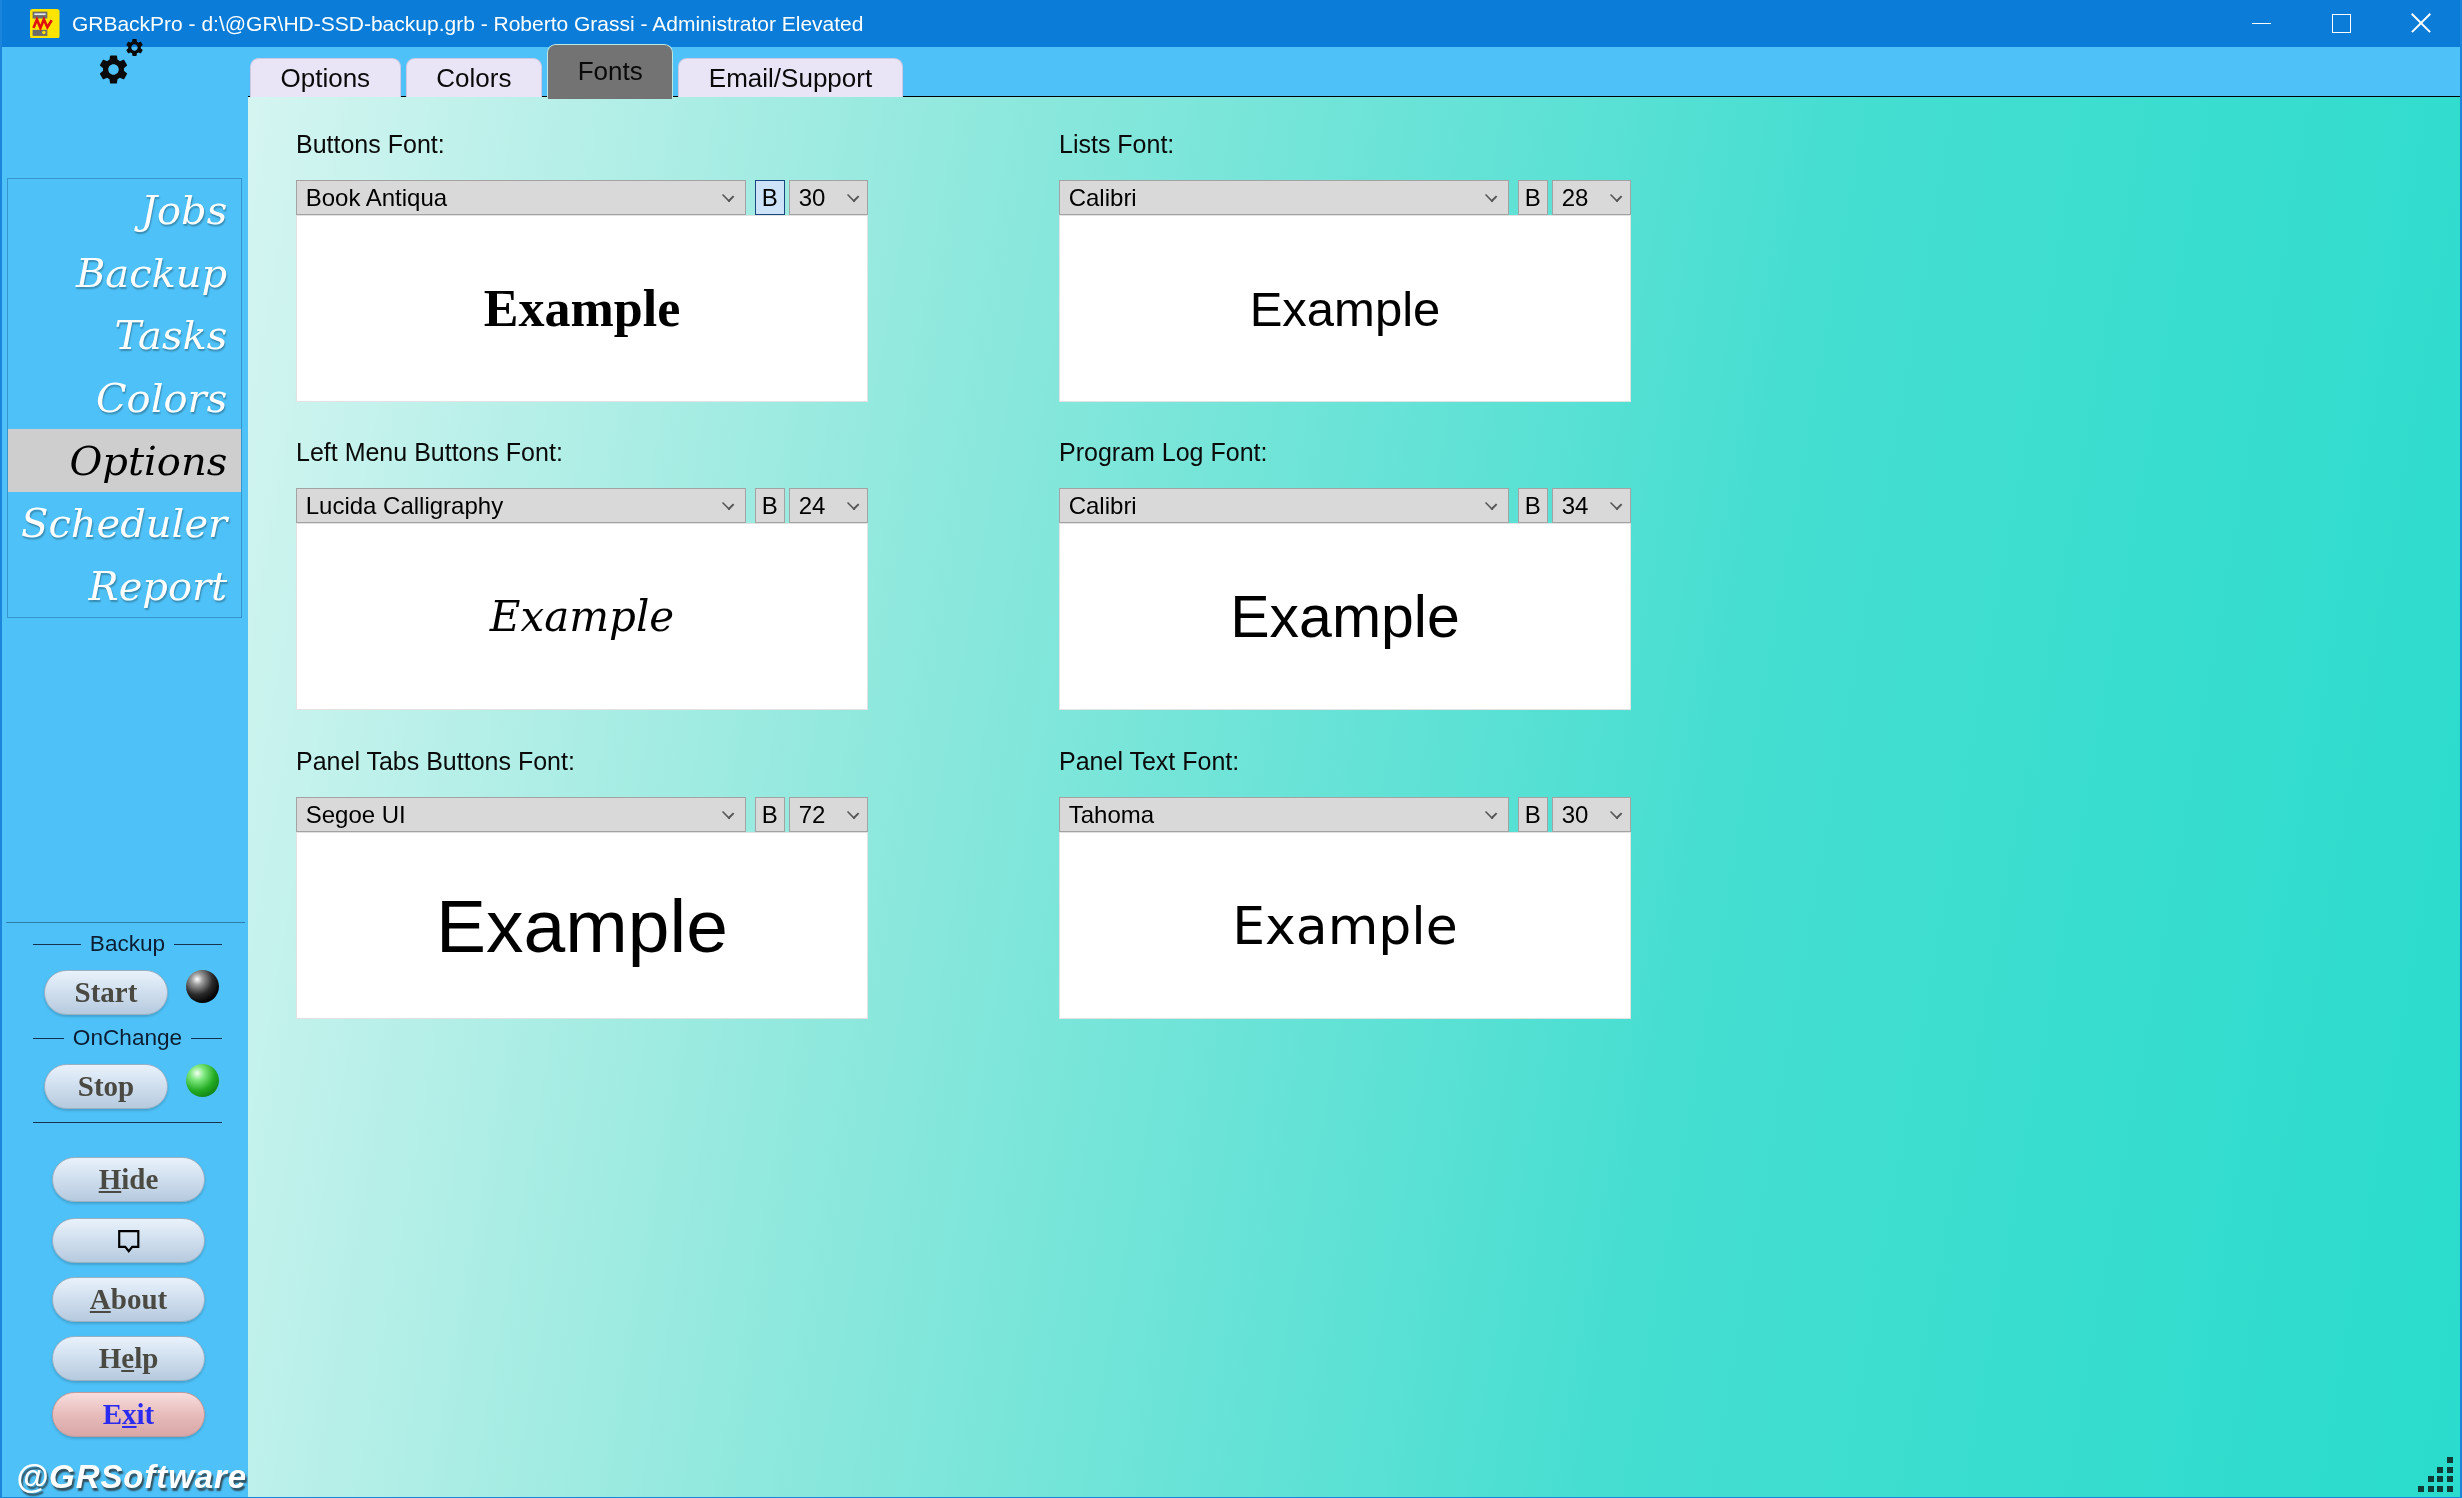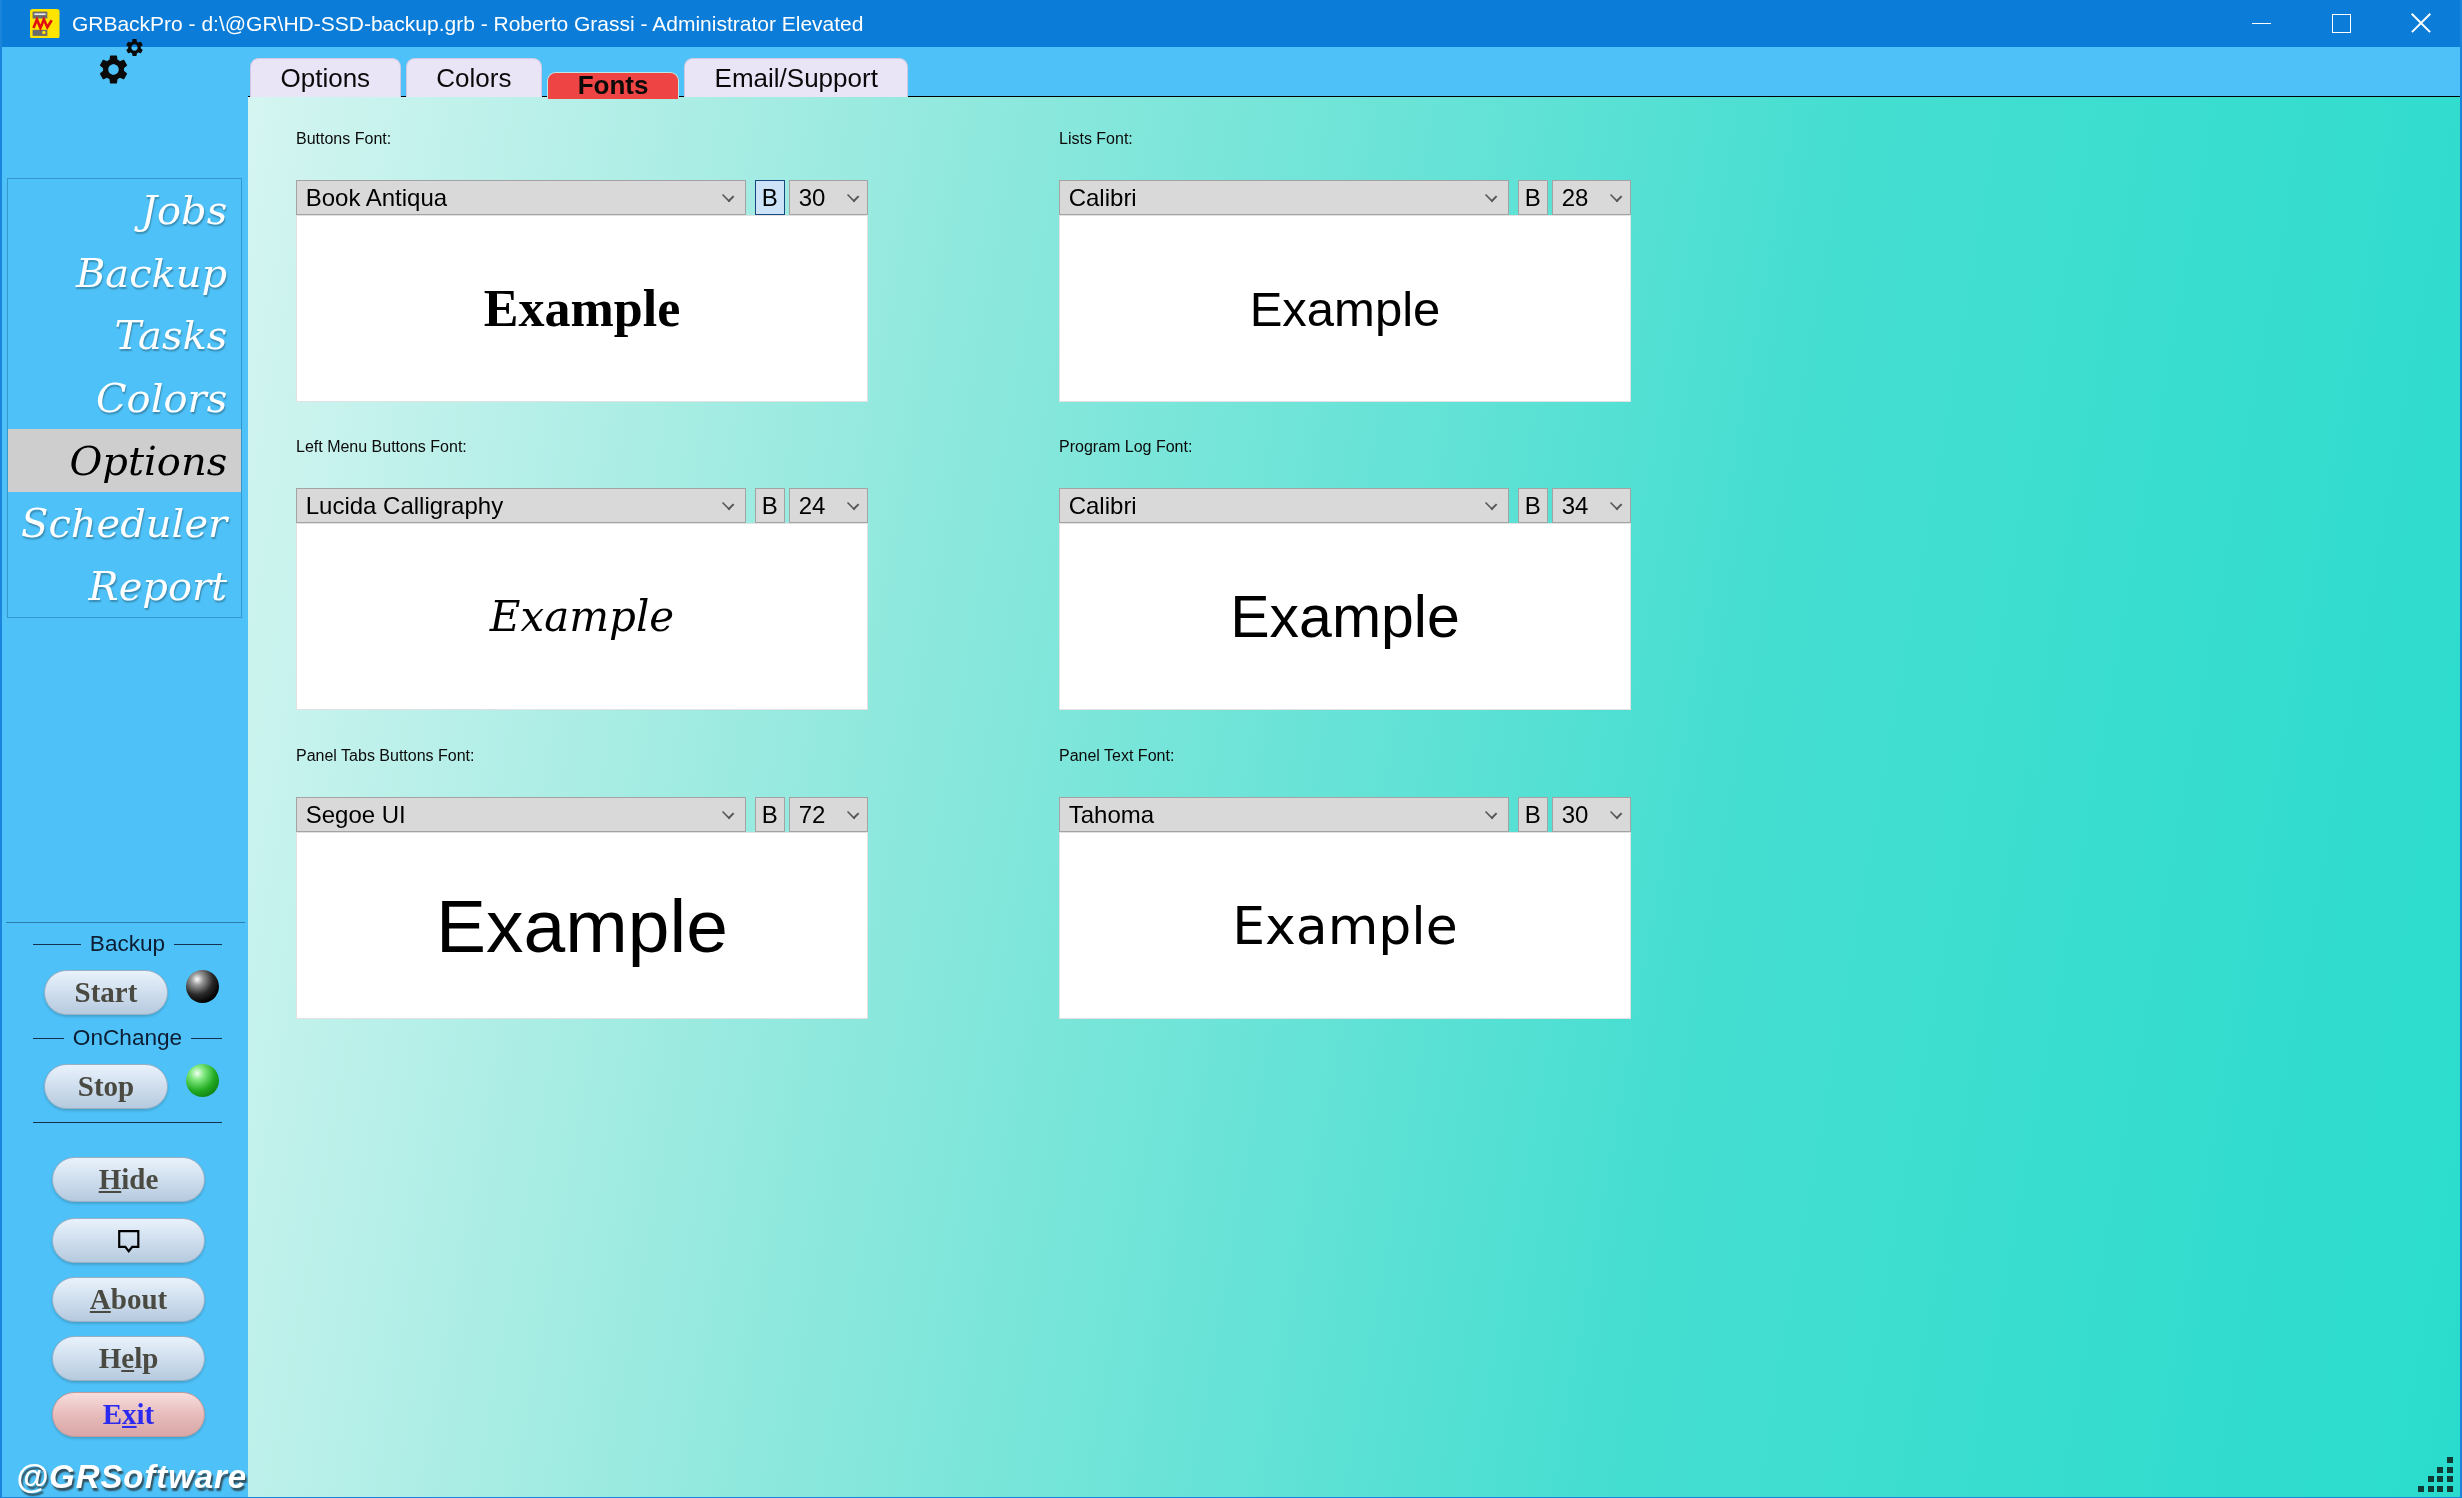--- a/index.html
+++ b/index.html
@@ -30,21 +30,21 @@
   .glyph-close::after  { transform:rotate(-45deg); }
 
   
   .tabband { position:absolute; left:0; top:47px; width:100%; height:50px; background:#4ec2f8; }
   .tabs { position:absolute; left:248px; bottom:0; display:flex; align-items:flex-end; gap:5.2px; z-index:3; }
   .tab {
     height:39px; padding:0 29.5px; display:flex; align-items:center; justify-content:center;
     background:#e9e4f6; border:0.9px solid #cfc8e2; border-bottom:none;
     border-radius:8.7px 8.7px 0 0; font-size:26px; color:#0a0a0a; cursor:default;
   }
-  .tab.active { height:27px; background:#ef4444; border-color:#bfe8e2; margin-bottom:-1.7px; z-index:4;font-weight:bold; }
+  .tab.active { height:55px; background:#737373; border-color:#bfe8e2; margin-bottom:-1.7px; z-index:4; }
 
   
   .sidebar { position:absolute; left:0; top:97px; width:246px; bottom:0; background:#4ec2f8; }
   .gear-wrap { position:absolute; left:94px; top:-57px; width:61px; height:54px; }
   .gear-big   { position:absolute; left:0; top:12px; width:35px; height:35px; }
   .gear-small { position:absolute; left:28px; top:-3.5px; width:21px; height:21px; }
 
   .menu {
     position:absolute; left:5.2px; top:81px; width:235px; height:440px;
     border:0.9px solid rgba(10,70,130,0.35); display:flex; flex-direction:column;
@@ -88,21 +88,21 @@
     text-shadow:1.7px 2.6px 1.7px rgba(40,40,40,0.75); letter-spacing:0.9px;
   }
 
   
   .content {
     position:absolute; left:246px; top:96px; right:0; bottom:0;
     border-top:1.7px solid #000;
     background:linear-gradient(100deg,#d5f5f1 0%, #8fe8dd 30%, #45ded1 65%, #2adccd 100%);
   }
   .panel { position:absolute; width:572px; }
-  .panel-label { font-size:16px; color:#0a0a0a; margin-bottom:0; height:38px; }
+  .panel-label { font-size:25px; color:#0a0a0a; margin-bottom:0; height:38px; }
   .combo-row { position:absolute; left:0; top:50px; width:572px; height:35px; }
   .combo {
     position:absolute; top:0; height:35px; background:#d9d9d9; border:1.7px solid #a3a3a3;
     display:flex; align-items:center; font-size:24px; color:#000; padding-left:8.7px; cursor:pointer;
   }
   .combo .chev {
     position:absolute; right:12px; top:10.4px; width:10.4px; height:10.4px;
     border-right:2.6px solid #555; border-bottom:2.6px solid #555; transform:rotate(45deg) scale(1,0.75);
   }
   .font-select { left:0; width:450px; }

